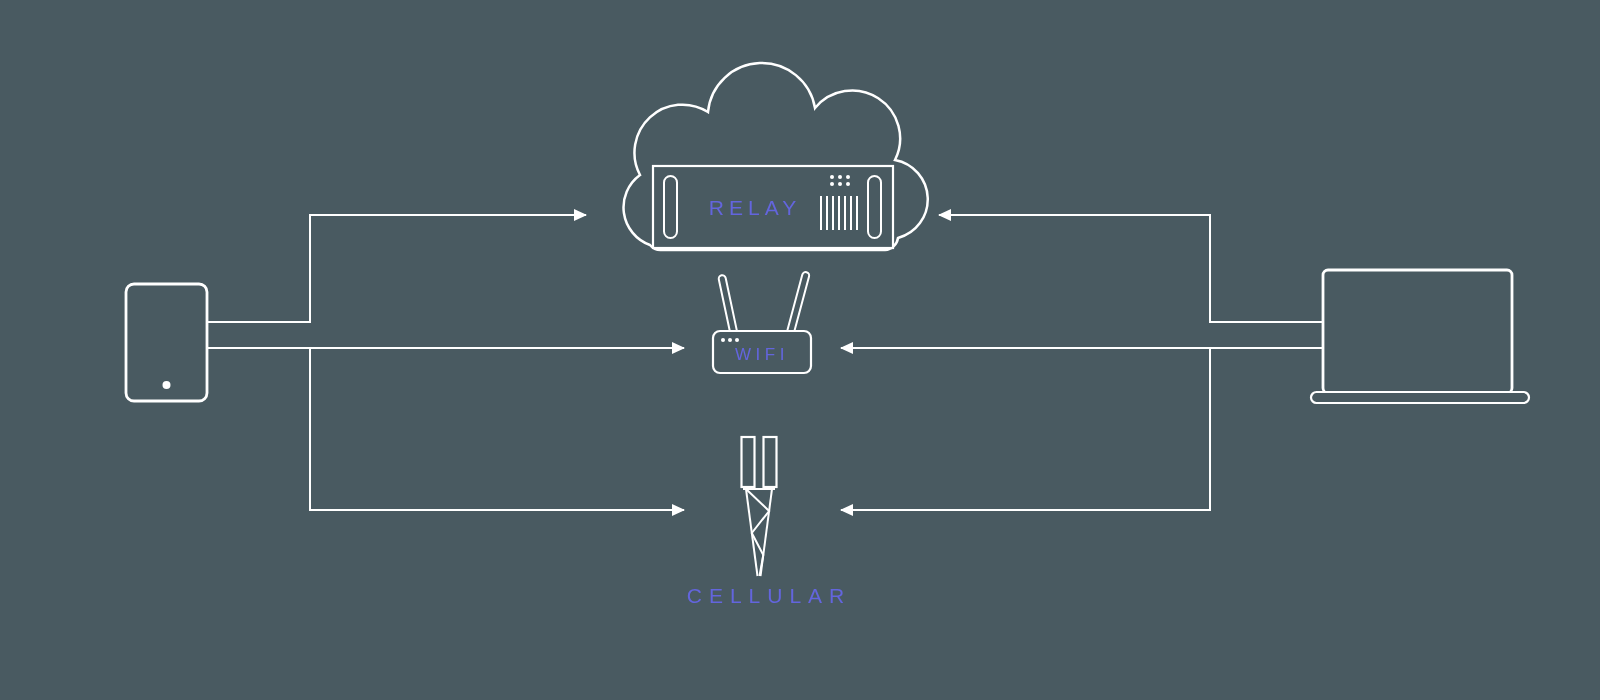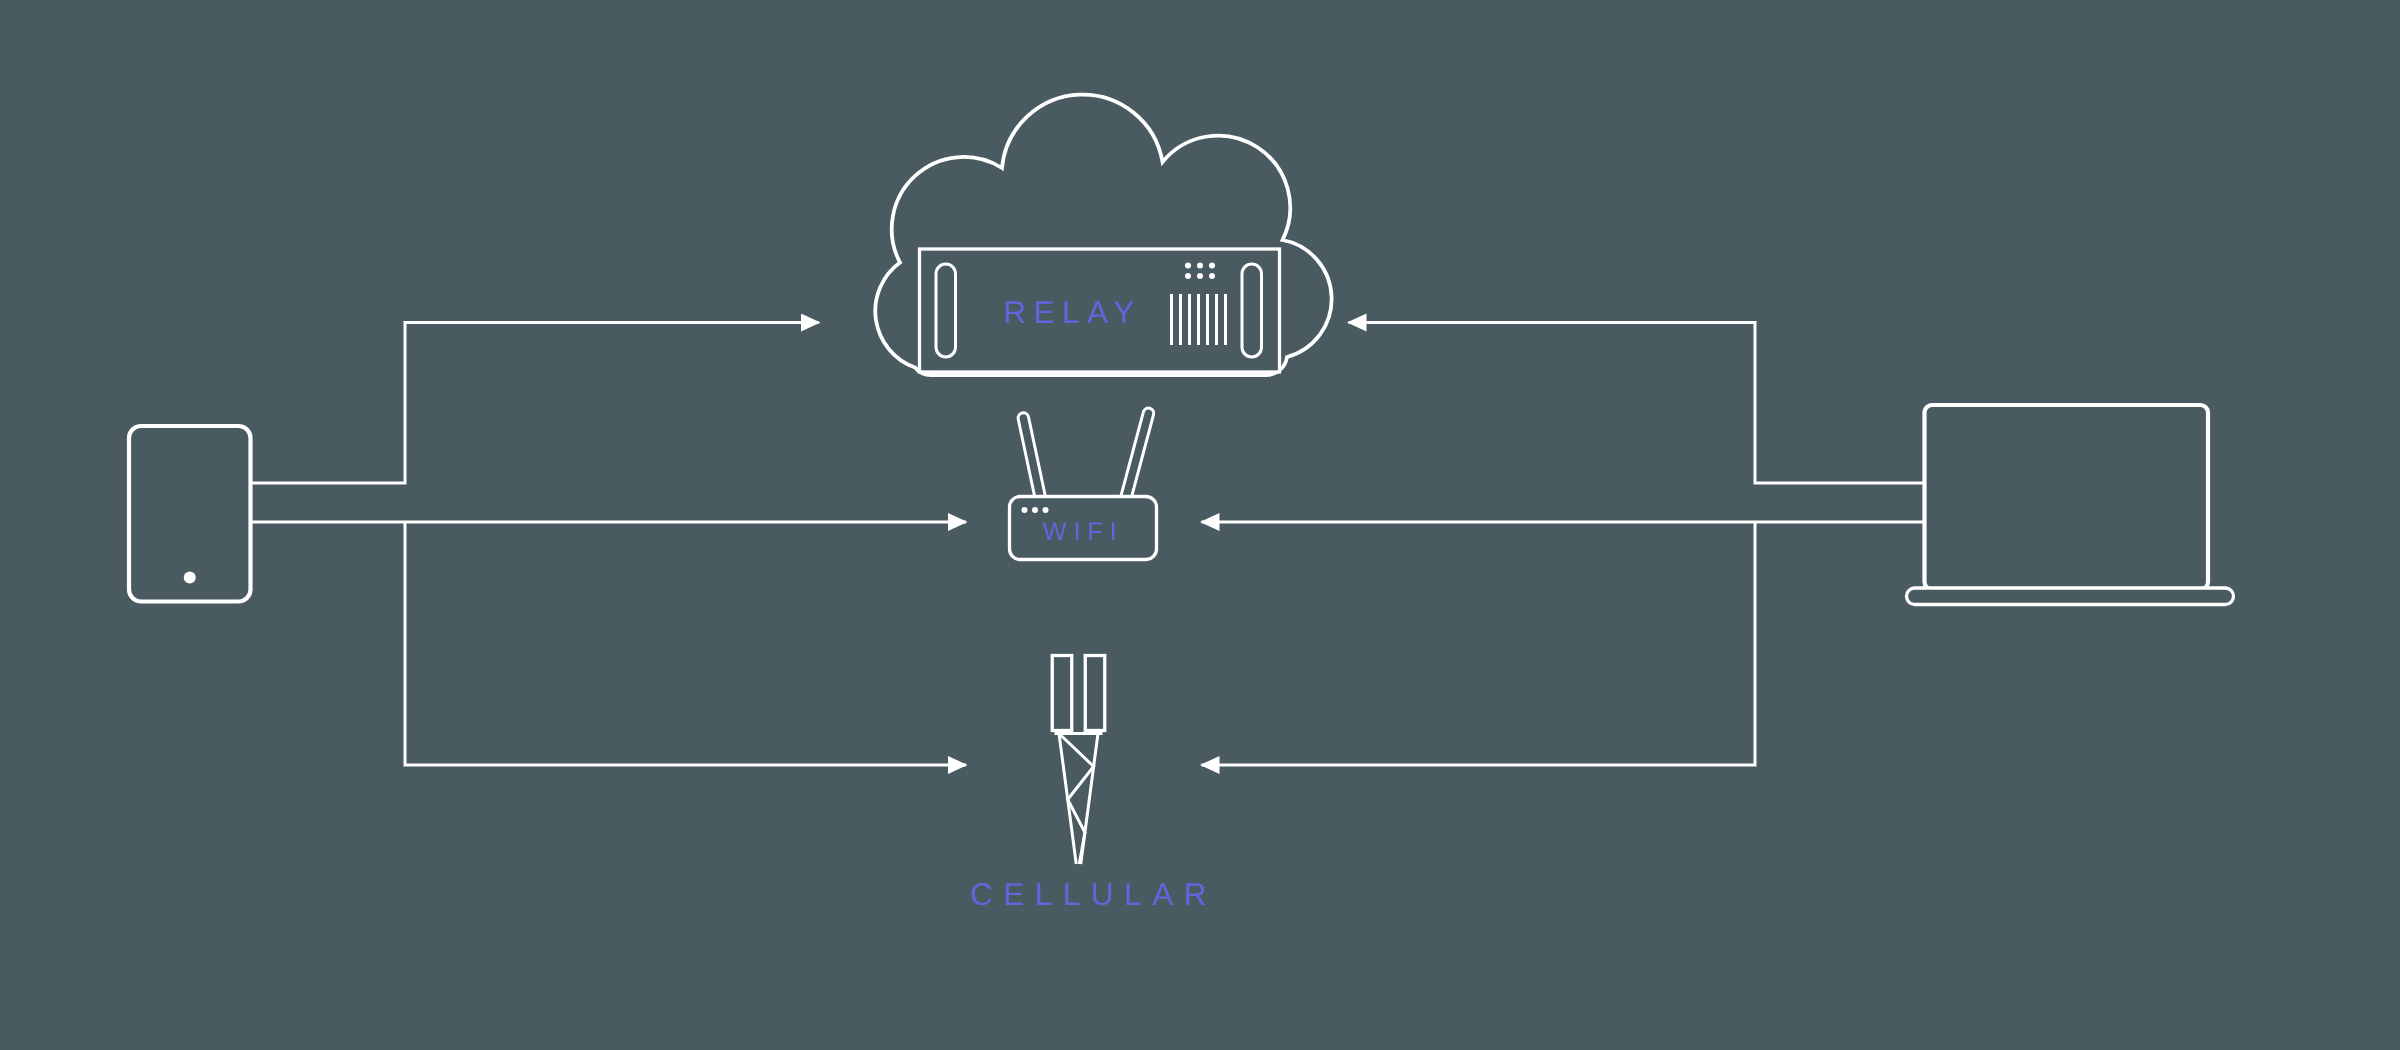--- a/index.html
+++ b/index.html
@@ -12,20 +12,21 @@
     padding: 0;
     width: 1600px;
     height: 700px;
     background: var(--background, #495A61);
     overflow: hidden;
   }
   .canvas {
     position: relative;
     width: 1504px;
     height: 700px;
+    margin-left: 40px;
   }
   svg { display: block; }
   svg text {
     font-family: "Liberation Sans", "DejaVu Sans", sans-serif;
     font-weight: 500;
     fill: var(--accent, #6365DD);
   }
   .outline {
     fill: var(--background, #495A61);
     stroke: var(--line, #FFFFFF);

